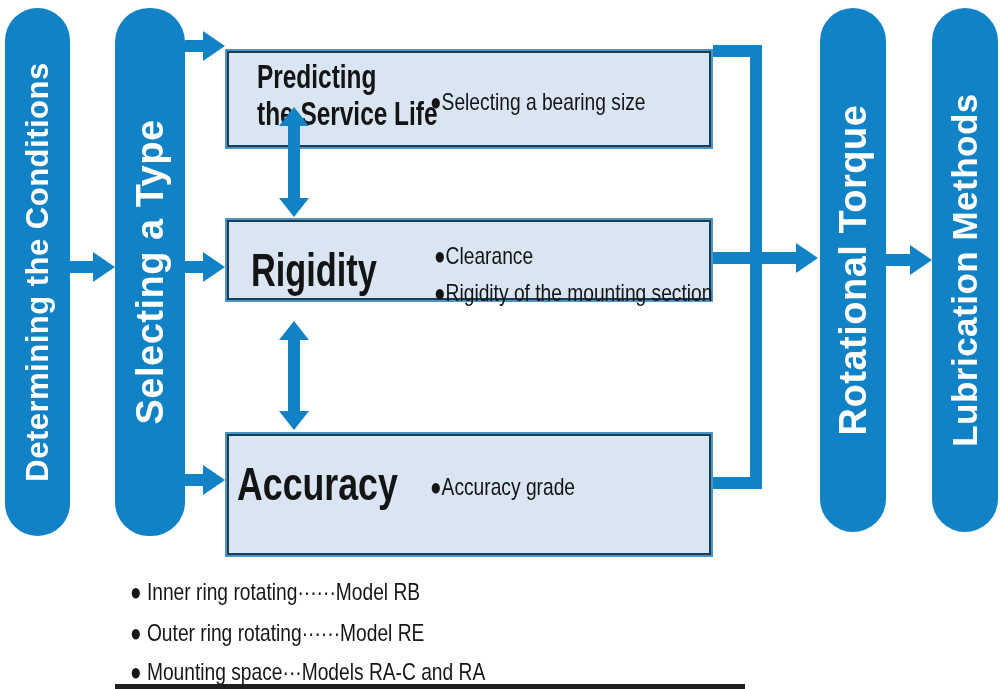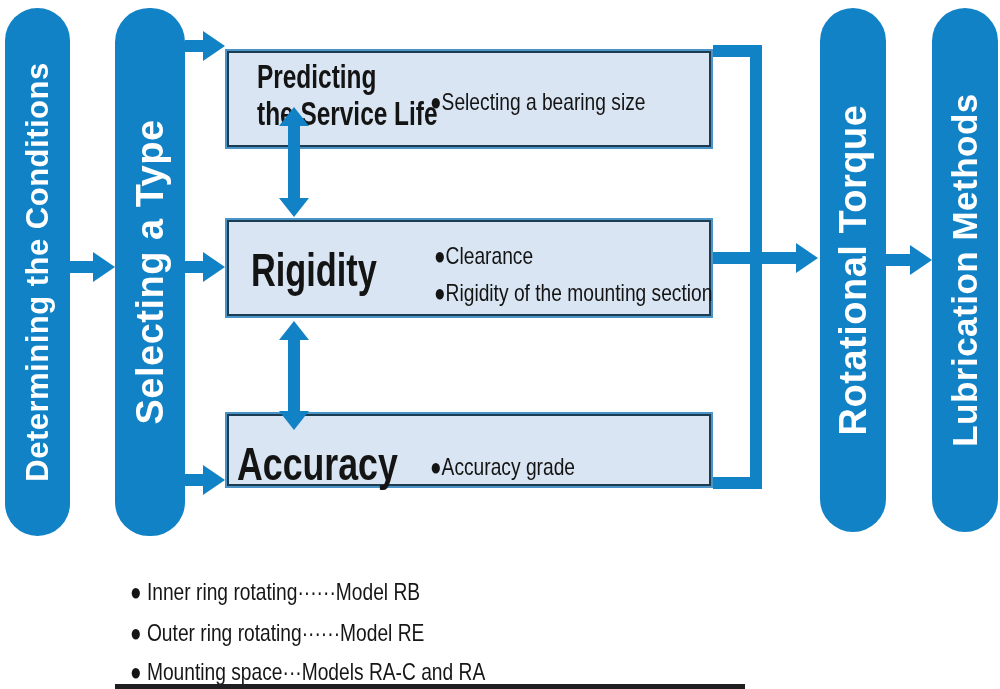--- a/index.html
+++ b/index.html
@@ -30,22 +30,22 @@
   .pill-4 .vtext{font-size:35px;}
 
   
   .pbox{
     position:absolute;left:225px;width:488px;box-sizing:border-box;
     background:#d9e5f2;
     border:2px solid #4a94c8;
     box-shadow:inset 0 0 0 2px #1c3c52;
   }
   .box-1{top:5px;height:100px;margin-top:44px;}
-  .box-2{top:218px;height:100px;}
-  .box-3{top:412px;height:76px;}
+  .box-2{top:218px;height:84px;}
+  .box-3{top:432px;height:125px;}
   .btitle{
     position:absolute;color:#141414;font-weight:bold;white-space:nowrap;
     transform-origin:left center;
   }
   .btitle-1{left:30px;top:8px;font-size:33px;line-height:1.12;transform:scaleX(.74);}
   .btitle-2{left:24px;top:22px;font-size:47px;transform:scaleX(.73);}
   .btitle-3{left:10px;top:22px;font-size:47px;transform:scaleX(.76);}
   .bullets{
     position:absolute;color:#141414;font-size:24px;line-height:1.55;
     white-space:nowrap;transform:scaleX(.8);transform-origin:left center;

